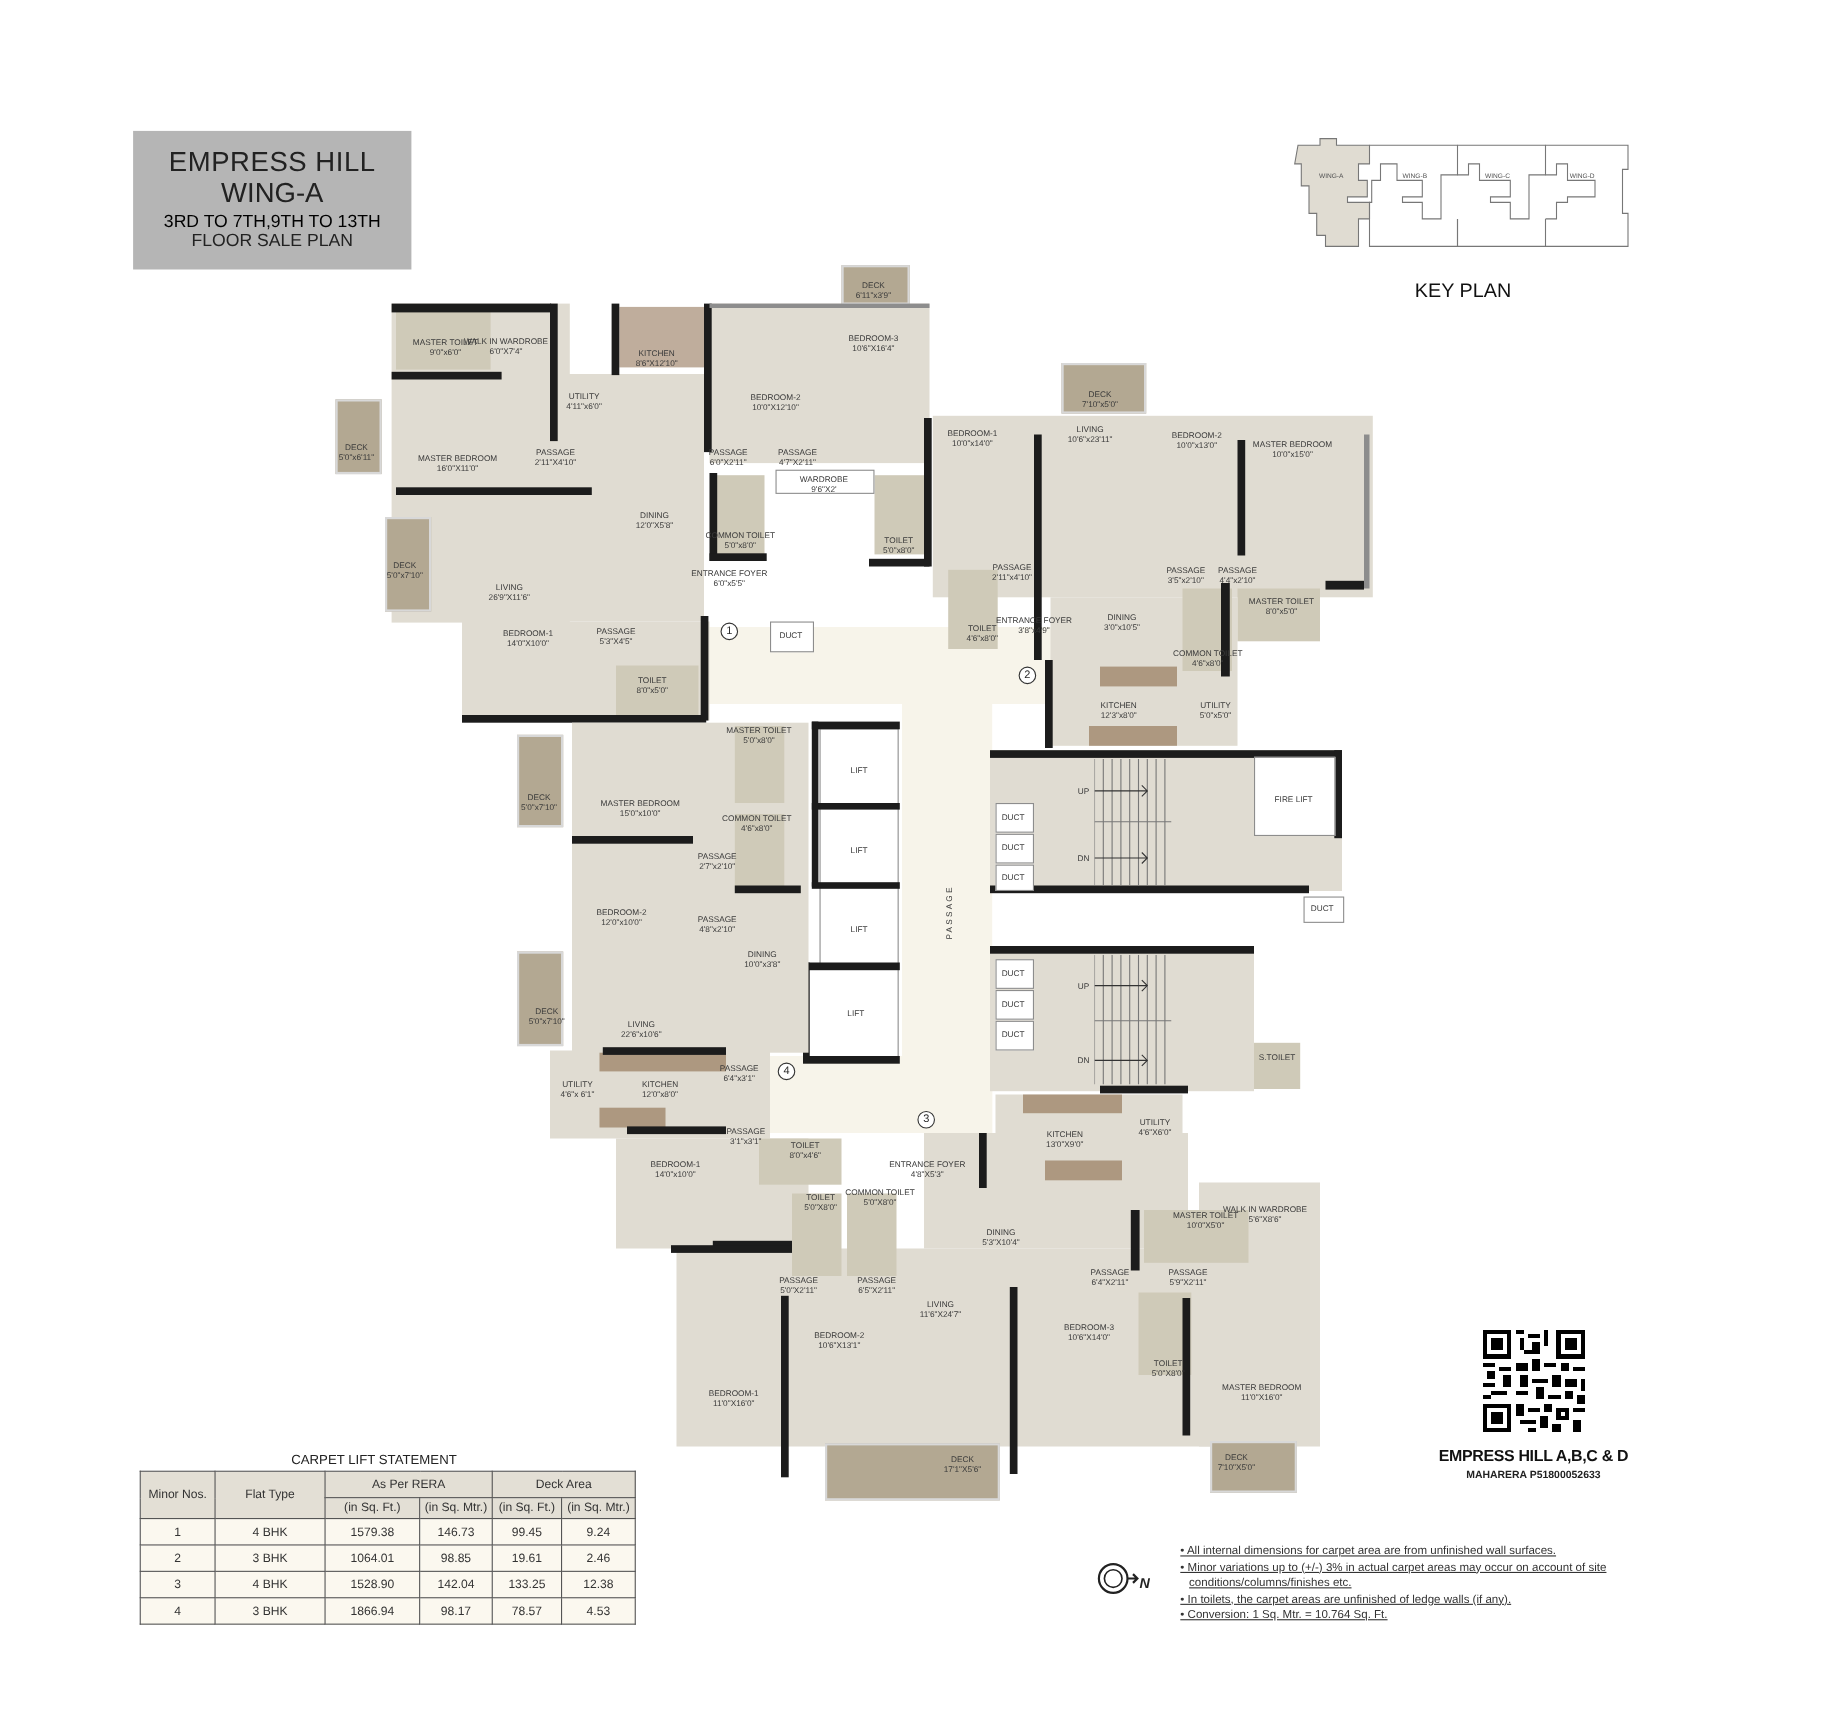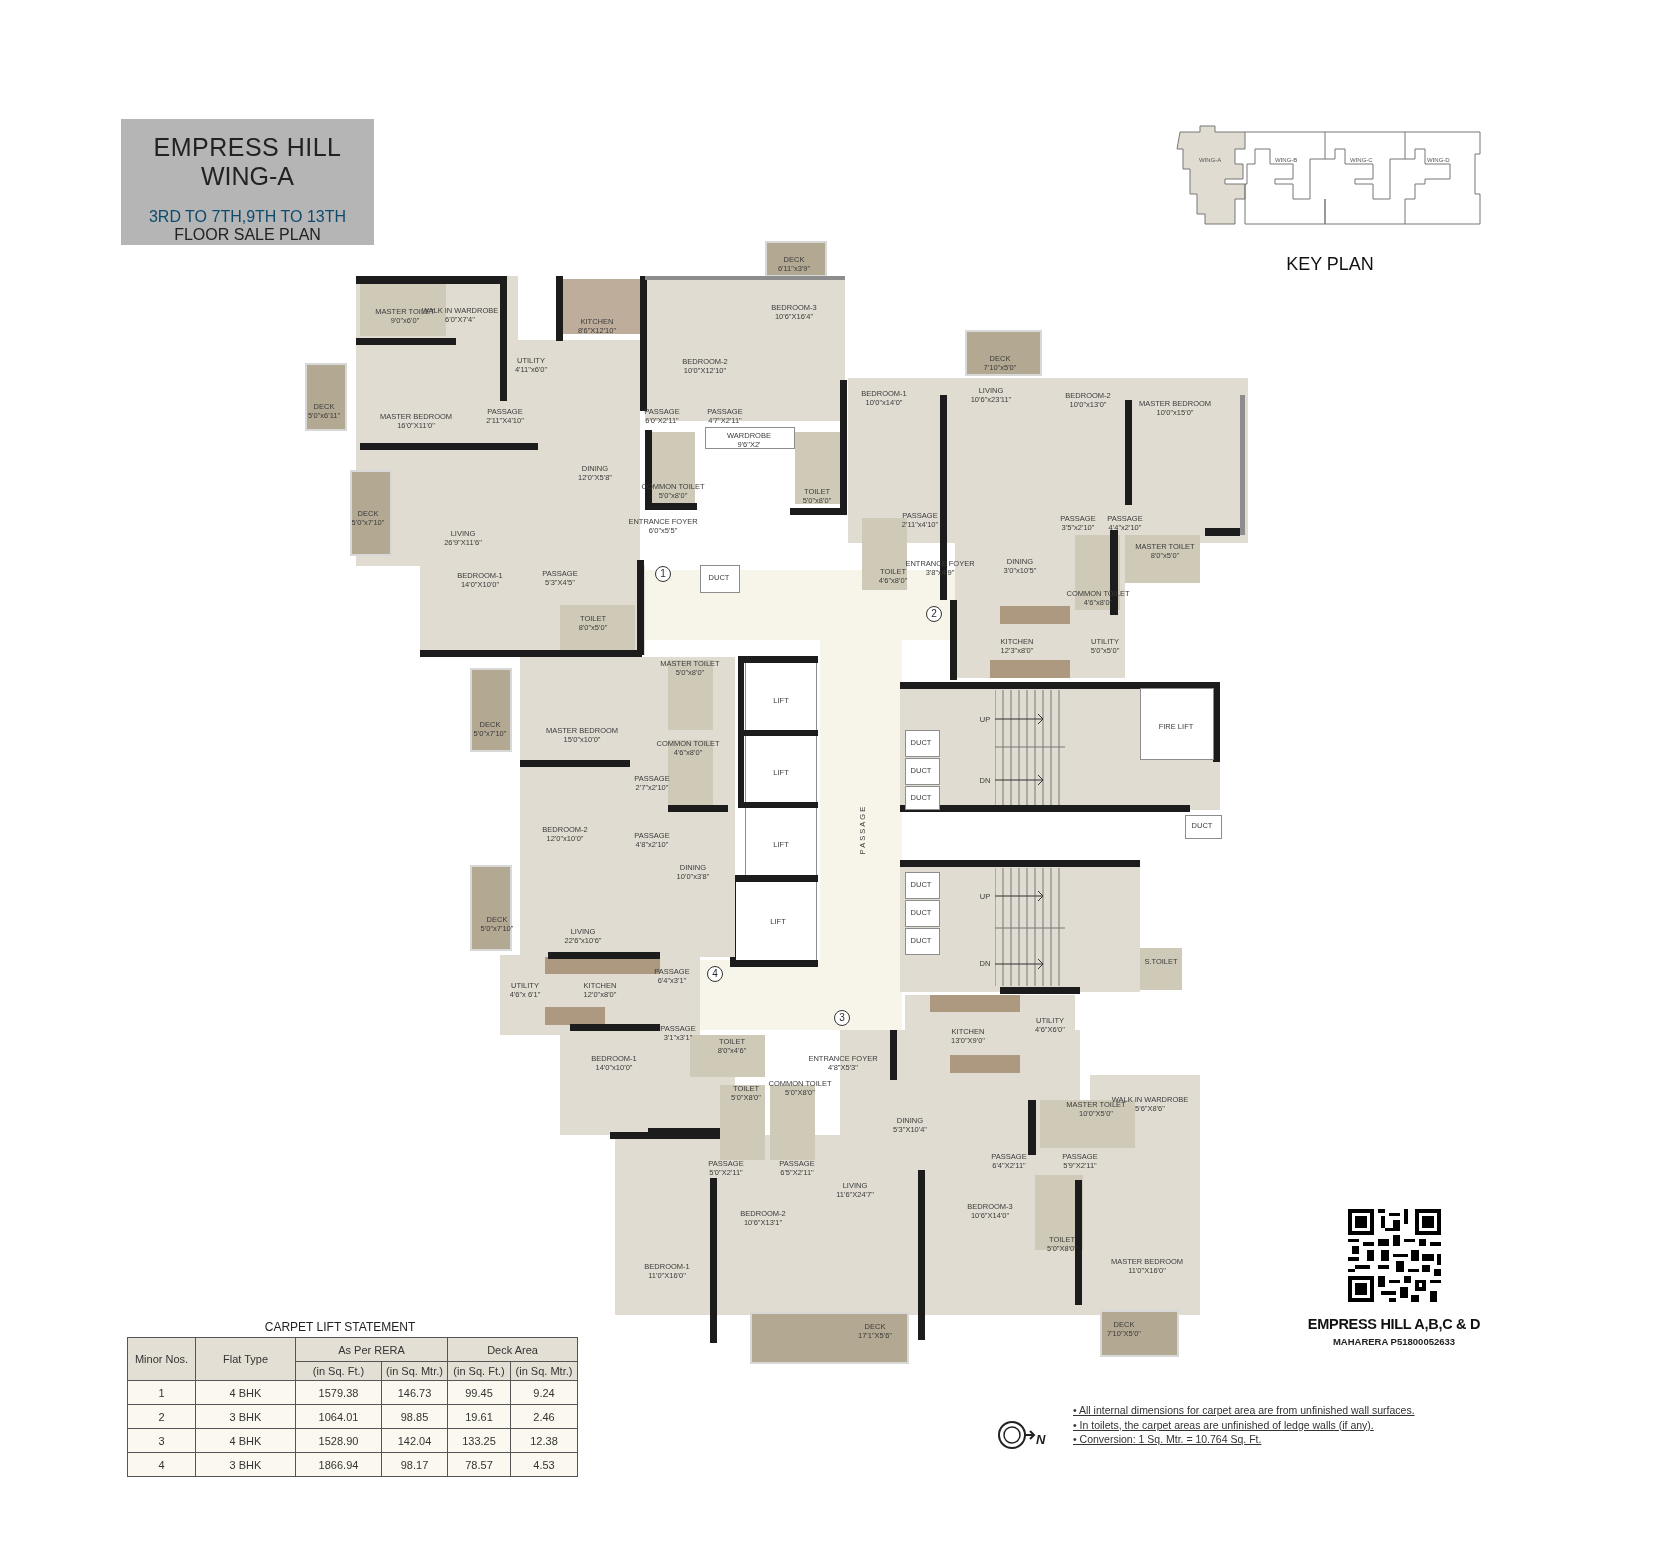--- a/index.html
+++ b/index.html
@@ -2,21 +2,21 @@
 <html><head>
 <meta charset="utf-8">
 <style>
   html,body{margin:0;padding:0;background:#ffffff;}
   body{width:1674px;height:1568px;position:relative;overflow:hidden;font-family:"Liberation Sans",sans-serif;color:#2a2a2a;}
   .abs{position:absolute;}
   
   .title-box{left:121px;top:119px;width:253px;height:126px;background:#b5b5b5;text-align:center;}
   .title-box .t1{font-size:25px;margin-top:14px;letter-spacing:0.5px;color:#222;}
   .title-box .t2{font-size:25px;margin-top:0px;color:#222;}
-  .title-box .t3{font-size:16px;margin-top:17px;color:#0c4a6e;}
+  .title-box .t3{font-size:16px;margin-top:2px;color:#000000;}
   .title-box .t4{font-size:16px;margin-top:0px;color:#222;}
   
   .keyplan{left:1175px;top:124px;width:310px;height:103px;}
   .key-title{left:1240px;top:254px;width:180px;text-align:center;font-size:18px;color:#111;}
   
   .plan{left:0;top:0;width:1674px;height:1568px;}
   .room{position:absolute;background:#e0dcd2;}
   .wetroom{position:absolute;background:#cfcab8;}
   .deck{position:absolute;background:#b3a892;border:2px solid #d8d8d8;}
   .wall{position:absolute;background:#1c1c1c;}
@@ -590,20 +590,21 @@
   <svg width="60" height="34" viewBox="0 0 60 34">
     <circle cx="16" cy="16" r="13" fill="none" stroke="#222" stroke-width="2"></circle>
     <circle cx="16" cy="16" r="8" fill="none" stroke="#222" stroke-width="1.5"></circle>
     <path d="M29 16 L38 16 M34 12 L38 16 L34 20" stroke="#222" stroke-width="2" fill="none"></path>
     <text x="40" y="25" font-size="13" font-weight="bold" font-style="italic" fill="#222" font-family="Liberation Sans, sans-serif">N</text>
   </svg>
 </div>
 
 <div class="abs notes">
   <div>• All internal dimensions for carpet area are from unfinished wall surfaces.</div>
+  <div>• Minor variations up to (+/-) 3% in actual carpet areas may occur on account of site conditions/columns/finishes etc.</div>
   <div>• In toilets, the carpet areas are unfinished of ledge walls (if any).</div>
   <div>• Conversion: 1 Sq. Mtr. = 10.764 Sq. Ft.</div>
 </div>
 
 <div class="abs qr">
   <svg width="93" height="93" viewBox="0 0 25 25" shape-rendering="crispEdges">
     <rect width="25" height="25" fill="#fff"></rect>
     <g fill="#000">
       <rect x="0" y="0" width="7" height="7"></rect>
         <rect x="1" y="1" width="5" height="5" fill="#fff"></rect>

